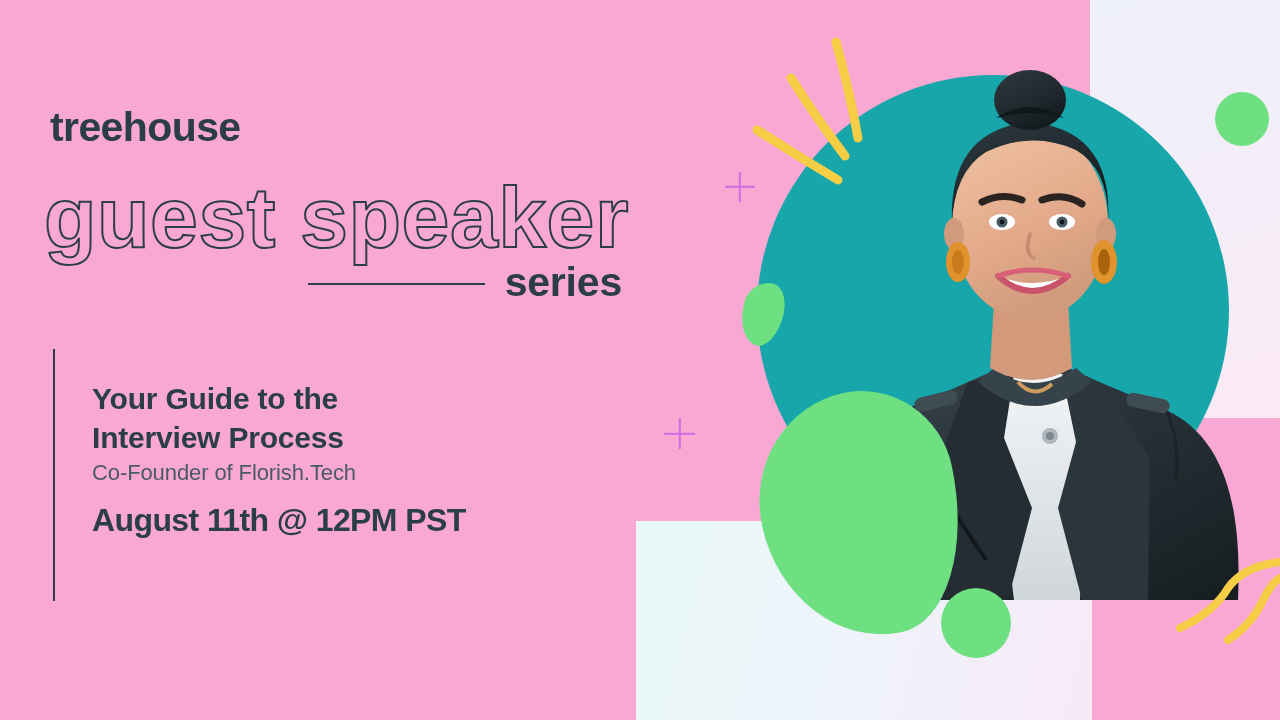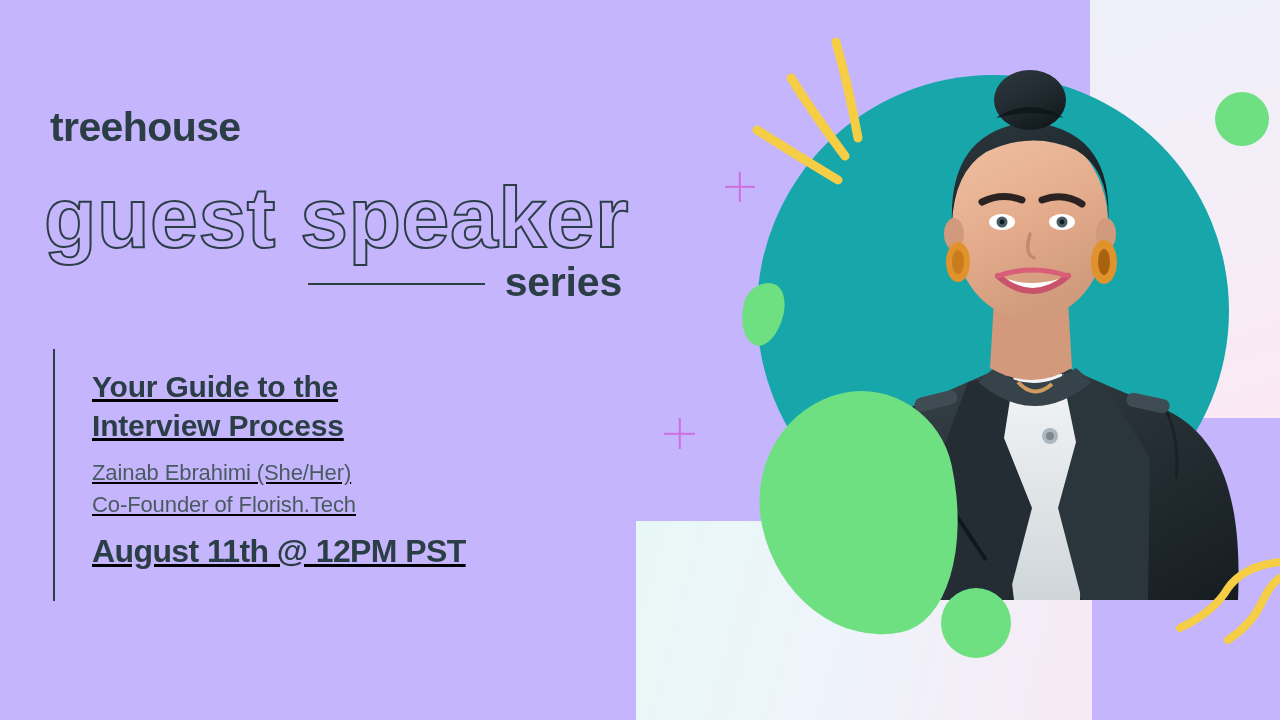--- a/index.html
+++ b/index.html
@@ -7,21 +7,21 @@
     background: #ffffff;
   }
   body {
     width: 1280px; height: 720px;
     font-family: "Liberation Sans", sans-serif;
     overflow: hidden;
   }
   #stage {
     position: relative;
     width: 1280px; height: 720px;
-    background: #c4b5fd;
+    background: #f9a8d4;
     overflow: hidden;
   }
 
   
   .panel-topright {
     position: absolute;
     left: 1090px; top: 0; width: 190px; height: 418px;
     background: linear-gradient(160deg, #eef0fa 0%, #f3eef8 45%, #fbe9f4 100%);
   }
   .panel-bottomleft {
@@ -141,21 +141,21 @@
     line-height: 1;
   }
 
   .vrule {
     position: absolute;
     left: 53px; top: 349px;
     width: 2px; height: 252px;
     background: #2c3e45;
   }
 
-  .detail-block { position: absolute; left: 92px; top: 368px; width: 520px; text-decoration: underline; }
+  .detail-block { position: absolute; left: 92px; top: 380px; width: 520px; }
   .talk-title {
     font-size: 30px; font-weight: 700; color: #2c3e45;
     line-height: 1.29; letter-spacing: -0.2px; margin: 0;
   }
   .speaker-line {
     font-size: 22px; font-weight: 400; color: #4a5a61;
     line-height: 1.42; letter-spacing: -0.1px; margin: 0;
   }
   .speaker-name { margin-top: 12px; }
   .datetime {
@@ -290,18 +290,17 @@
   <div class="series-row">
     <span class="series-rule"></span>
     <span class="series-label">series</span>
   </div>
 
   <div class="vrule"></div>
 
   <div class="detail-block">
     <p class="talk-title">Your Guide to the</p>
     <p class="talk-title">Interview Process</p>
-    <p class="speaker-line speaker-name">Zainab Ebrahimi (She/Her)</p>
     <p class="speaker-line">Co-Founder of Florish.Tech</p>
     <p class="datetime">August 11th @ 12PM PST</p>
   </div>
 
 </div>
 
 </body></html>

